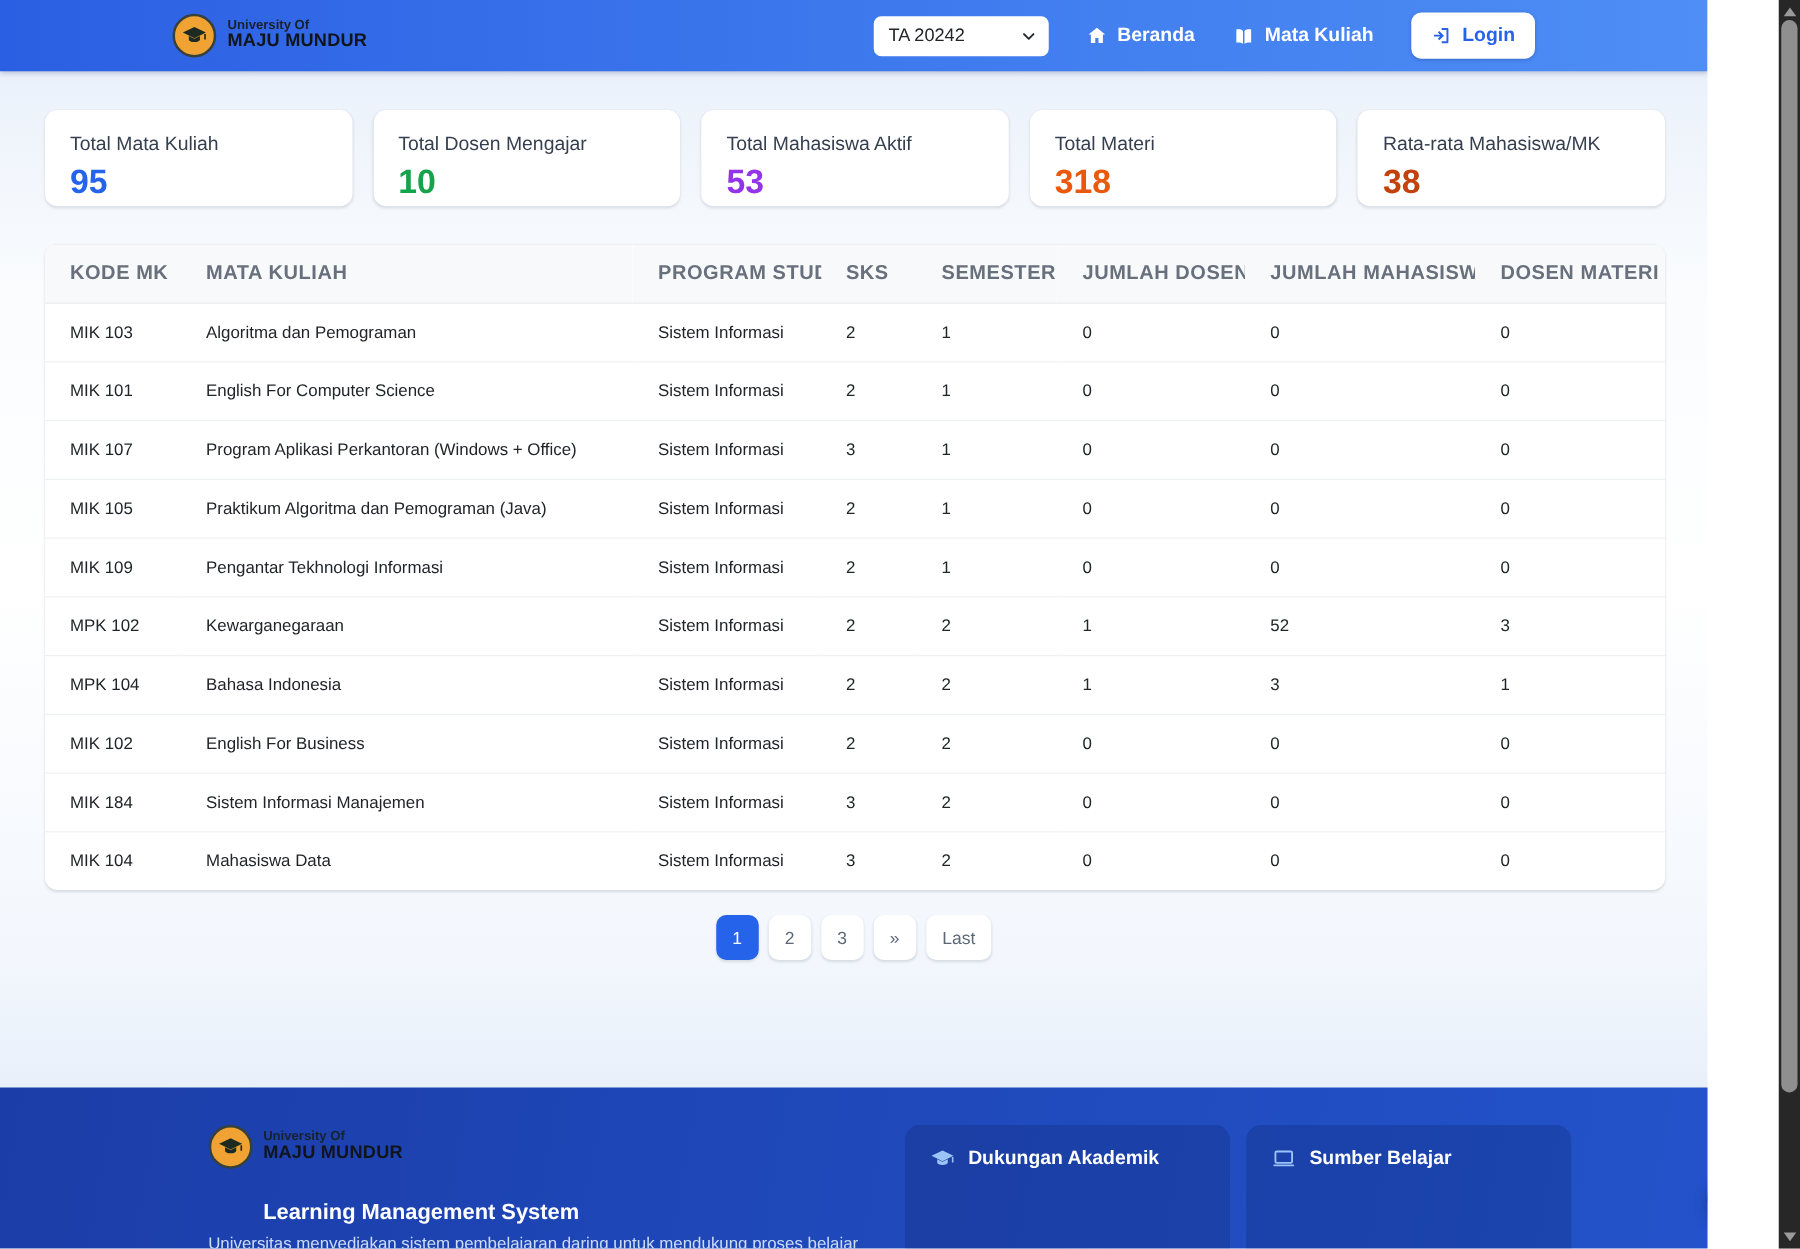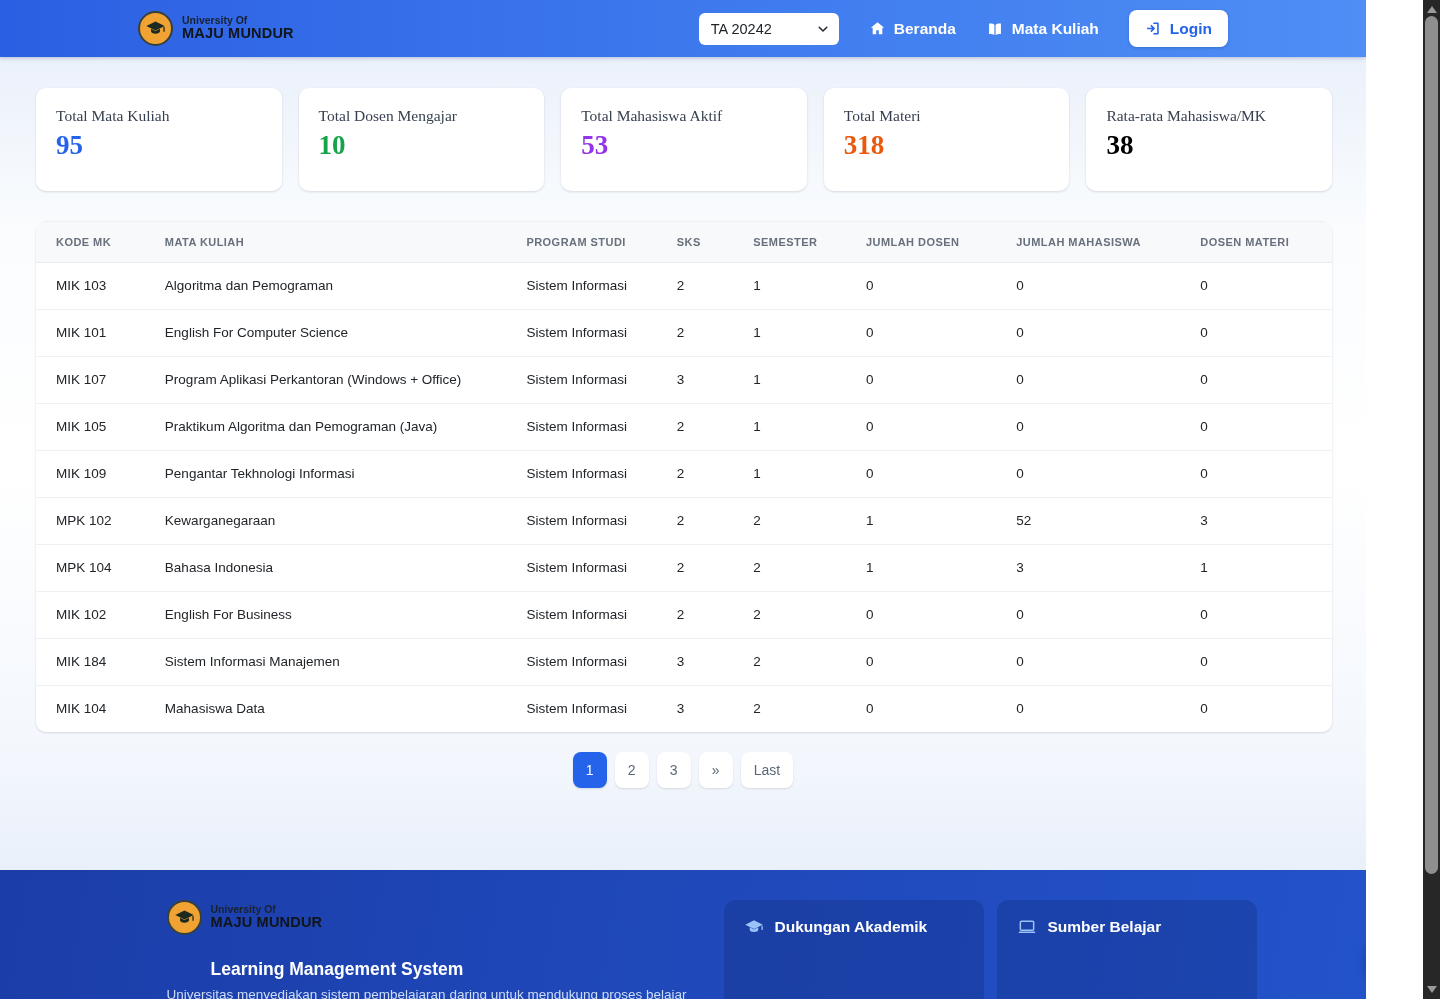--- a/index.html
+++ b/index.html
@@ -24,32 +24,32 @@
   .year-select { appearance:none; -webkit-appearance:none; width:140px; height:32px; border:none; border-radius:6px;
                  background:#fff; color:#212529; font-size:14.5px; font-family:inherit; padding:0 28px 0 12px; }
   .select-chevron { position:absolute; right:9px; top:9px; pointer-events:none; }
   .nav-link { display:flex; align-items:center; gap:8px; color:#fff; font-size:15.5px; font-weight:600; cursor:pointer; }
   .login-btn { display:flex; align-items:center; gap:8px; background:#fff; color:#2563eb; font-weight:700;
                font-size:15.5px; border:none; border-radius:8px; height:37px; padding:0 16px; cursor:pointer;
                font-family:inherit; box-shadow:0 1px 3px rgba(10,30,90,.25); }
 
   
   .stats-row { display:flex; gap:17px; margin:31px 34px 0 36px; }
-  .stat-card { flex:1; background:#fff; border-radius:10px; padding:19px 20px 30px;
-               box-shadow:0 1px 3px rgba(16,24,40,.09), 0 1px 2px rgba(16,24,40,.05);font-family:Liberation Serif, serif; }
+  .stat-card { flex:1; background:#fff; border-radius:10px; padding:19px 20px 4px;
+               box-shadow:0 1px 3px rgba(16,24,40,.09), 0 1px 2px rgba(16,24,40,.05); }
   .stat-label { color:#353f4f; font-size:15.5px; font-weight:500; }
   .stat-value { font-size:27px; font-weight:700; margin-top:6px; line-height:1.1; }
 
   
   .table-card { background:#fff; border-radius:10px; margin:30px 34px 0 36px; overflow:hidden;
                 box-shadow:0 1px 3px rgba(16,24,40,.09), 0 1px 2px rgba(16,24,40,.05); }
   .table-title { font-size:17.5px; font-weight:700; color:#1f2530; padding:17px 20px 15px; }
   table { width:100%; border-collapse:collapse; table-layout:fixed; }
   thead th { background:#f8f9fa; border-top:1px solid #eef0f3; border-bottom:1px solid #e9ecef;
-             color:#67707c; font-size:11px; font-weight:700; letter-spacing:.45px; text-align:left;
+             color:#67707c; font-size:16px; font-weight:700; letter-spacing:.45px; text-align:left;
              padding:14px 8px 14px 20px; white-space:nowrap; overflow:hidden; }
   tbody td { border-bottom:1px solid #eef1f4; color:#212529; font-size:13.5px;
              padding:15.5px 8px 15.5px 20px; white-space:nowrap; overflow:hidden; }
   tbody tr:last-child td { border-bottom:none; }
 
   
   .pagination { display:flex; justify-content:center; gap:8px; margin-top:20px; }
   .page-btn { min-width:34px; height:36px; padding:0 13px; border:none; border-radius:8px; background:#fff;
               color:#5c6776; font-size:14px; font-family:inherit; cursor:pointer;
               box-shadow:0 1px 2px rgba(16,24,40,.12); display:flex; align-items:center; justify-content:center; }
@@ -152,21 +152,21 @@
     <div class="stat-card">
       <div class="stat-label">Total Mahasiswa Aktif</div>
       <div class="stat-value" style="color: rgb(147, 51, 234);">53</div>
     </div>
     <div class="stat-card">
       <div class="stat-label">Total Materi</div>
       <div class="stat-value" style="color: rgb(234, 88, 12);">318</div>
     </div>
     <div class="stat-card">
       <div class="stat-label">Rata-rata Mahasiswa/MK</div>
-      <div class="stat-value" style="color: #000000;">38</div>
+      <div class="stat-value" style="color: #c2410c;">38</div>
     </div>
   </div>
 
   <div class="table-card">
     <table>
       <colgroup>
         <col style="width:8.4%">
           <col style="width:27.9%">
           <col style="width:11.6%">
           <col style="width:5.9%">

